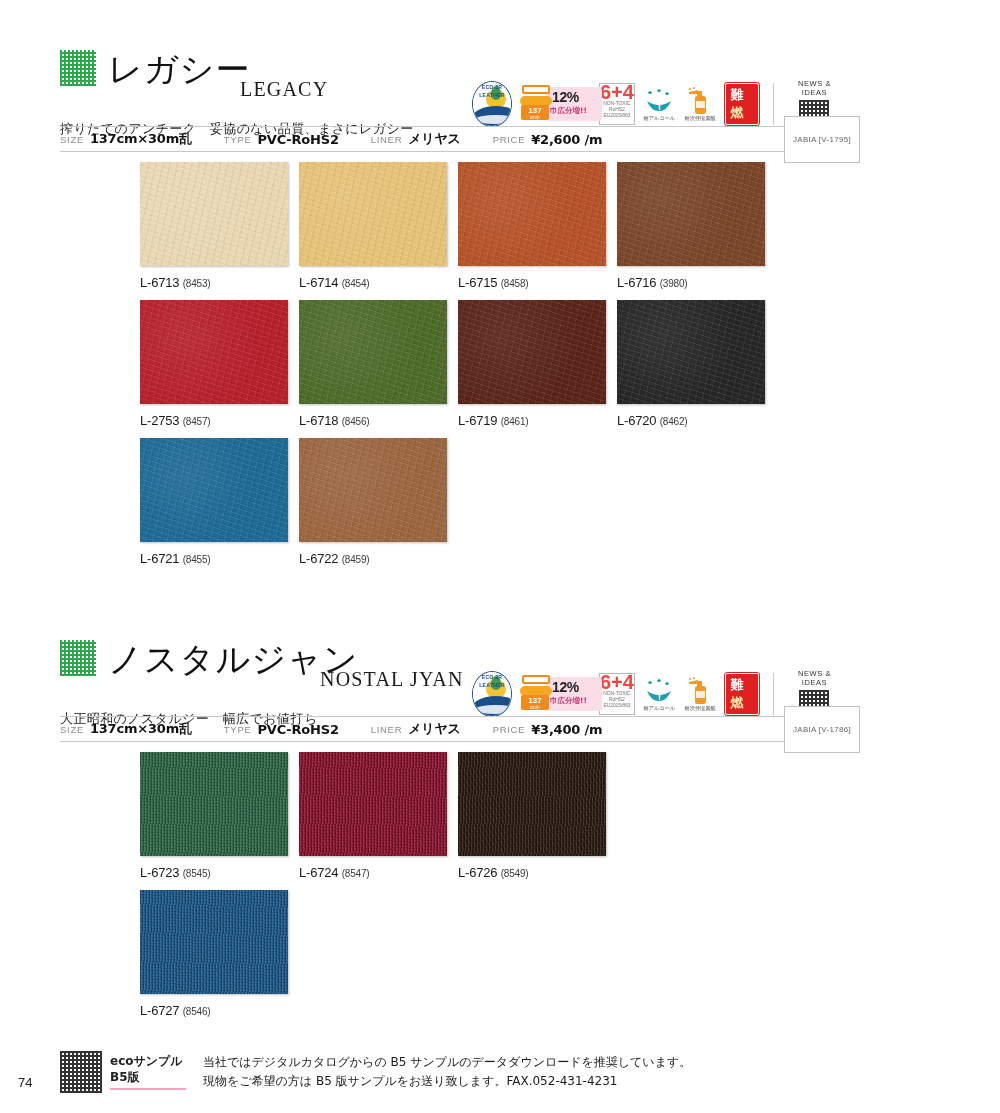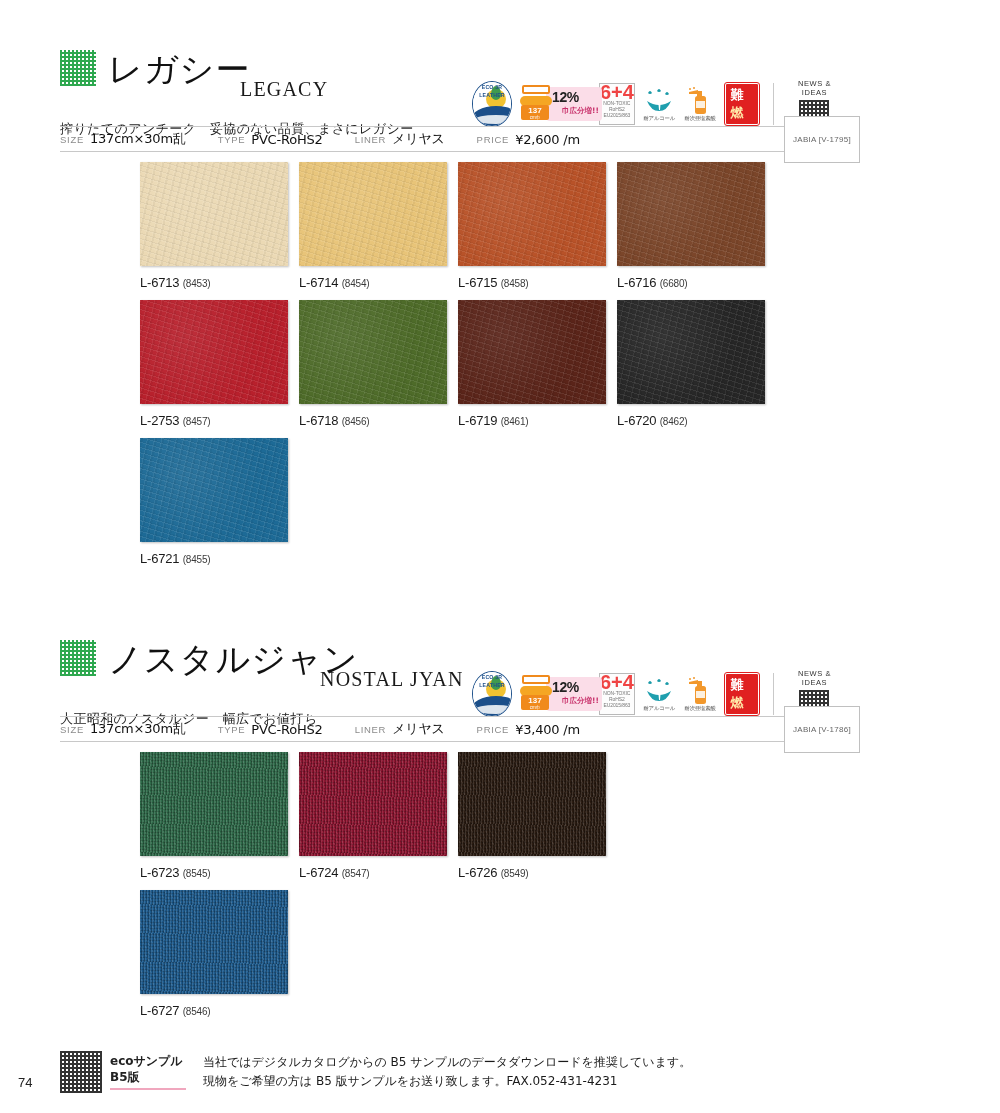--- a/index.html
+++ b/index.html
@@ -108,21 +108,21 @@
   .width-badge .pinkbox {
     position:absolute; left:26px; top:6px; width:56px; height:34px;
     background:#fbdde8; border-radius:4px;
   }
   .width-badge .pct {
     position:absolute; left:32px; top:8px; font-size:14px; font-weight:bold;
     color:#222; letter-spacing:-.4px;
   }
   .width-badge .sub {
     position:absolute; left:30px; top:25px; font-size:7.5px; font-weight:bold;
-    color:#c8316b; font-family:"DejaVu Sans",sans-serif; white-space:nowrap;padding-left:12px;
+    color:#c8316b; font-family:"DejaVu Sans",sans-serif; white-space:nowrap;
   }
 
   .nontoxic {
     width: 40px; height: 42px; border:1px solid #b9b9b9; background:#fdfdfd;
     text-align:center; padding-top:1px;
   }
   .nontoxic .big { font-size:20px; font-weight:bold; color:#ef4444; line-height:15px; }
   .nontoxic .sm  { font-size:5px; color:#777; line-height:6.2px; letter-spacing:-.1px;}
 
   .iconcell { width: 38px; text-align:center; }
@@ -148,21 +148,21 @@
   
   .specbar {
     position: absolute; left: 60px; width: 800px;
     border-top: 1px solid #c8c8c8;
     border-bottom: 1px solid #c8c8c8;
     height: 26px;
     display: flex; align-items: center;
   }
   .spec-k { font-size: 9.5px; color:#8b8b8b; letter-spacing:.7px; margin-right:6px;
             font-family:"Liberation Sans",sans-serif;}
-  .spec-v { font-size: 13px; color:#111; font-weight:normal; margin-right:32px;
+  .spec-v { font-size: 13px; color:#111; font-weight:bold; margin-right:32px;
             font-family:"DejaVu Sans",sans-serif; letter-spacing:-.2px;}
   .jabia {
     margin-left:auto; font-size:8px; color:#666; border:1px solid #c0c0c0;
     padding:18px 8px; letter-spacing:.3px; background:#fff;
     font-family:"Liberation Sans",sans-serif;
   }
 
   
   .swatches { position:absolute; left:140px; }
   .row { display:flex; gap:11px; margin-bottom:10px; }
@@ -327,21 +327,21 @@
           <div class="cell">
             <div class="chip" style="background: rgb(184, 82, 40);">
               <div class="grain"></div>
             </div>
             <div class="code"><span>L-6715</span> <span class="alt">(8458)</span></div>
           </div>
           <div class="cell">
             <div class="chip" style="background: rgb(122, 69, 41);">
               <div class="grain"></div>
             </div>
-            <div class="code"><span>L-6716</span> <span class="alt">(6680)</span></div>
+            <div class="code"><span>L-6716</span> <span class="alt">(3980)</span></div>
           </div>
         </div>
         <div class="row">
           <div class="cell">
             <div class="chip" style="background: rgb(184, 32, 44);">
               <div class="grain"></div>
             </div>
             <div class="code"><span>L-2753</span> <span class="alt">(8457)</span></div>
           </div>
           <div class="cell">
@@ -362,20 +362,26 @@
             </div>
             <div class="code"><span>L-6720</span> <span class="alt">(8462)</span></div>
           </div>
         </div>
         <div class="row">
           <div class="cell">
             <div class="chip" style="background: rgb(29, 106, 150);">
               <div class="grain"></div>
             </div>
             <div class="code"><span>L-6721</span> <span class="alt">(8455)</span></div>
+          </div>
+          <div class="cell">
+            <div class="chip" style="background: rgb(156, 102, 64);">
+              <div class="grain"></div>
+            </div>
+            <div class="code"><span>L-6722</span> <span class="alt">(8459)</span></div>
           </div>
         </div>
       </div>
   </div>
 
   <div class="section" id="sec1" style="top:620px;">
     <div class="sec-head">
       <div class="qr" style="left:60px; top:20px;"></div>
 
       <div class="brand-jp">ノスタルジャン</div>

